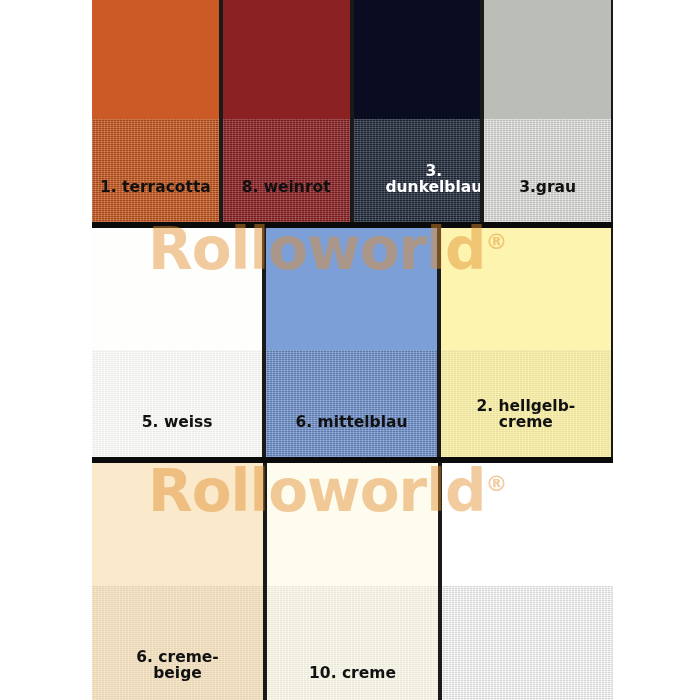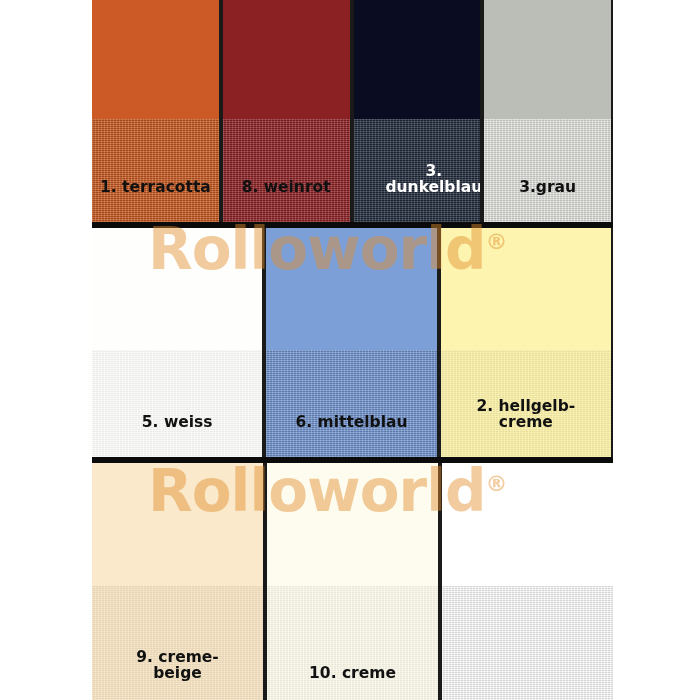--- a/index.html
+++ b/index.html
@@ -191,21 +191,21 @@
         <div class="swatch-label">2. hellgelb-
 creme</div>
       </div>
       <div class="row-rule"></div>
     </div>
 
     <div class="swatch-row row-3">
       <div class="swatch first">
         <div class="swatch-flat" style="background-color: rgb(250, 233, 202);"></div>
         <div class="swatch-tex subtle" style="background-color: rgb(248, 230, 197);"></div>
-        <div class="swatch-label r3">9. creme-
+        <div class="swatch-label r3">6. creme-
 beige</div>
       </div>
       <div class="swatch">
         <div class="swatch-flat" style="background-color: rgb(253, 252, 239);"></div>
         <div class="swatch-tex subtle" style="background-color: rgb(252, 251, 236);"></div>
         <div class="swatch-label r3">10. creme</div>
       </div>
       <div class="swatch empty">
         <div class="swatch-flat" style="background-color: rgb(255, 255, 255);"></div>
         <div class="swatch-tex" style="background-color: rgb(255, 255, 255);"></div>

